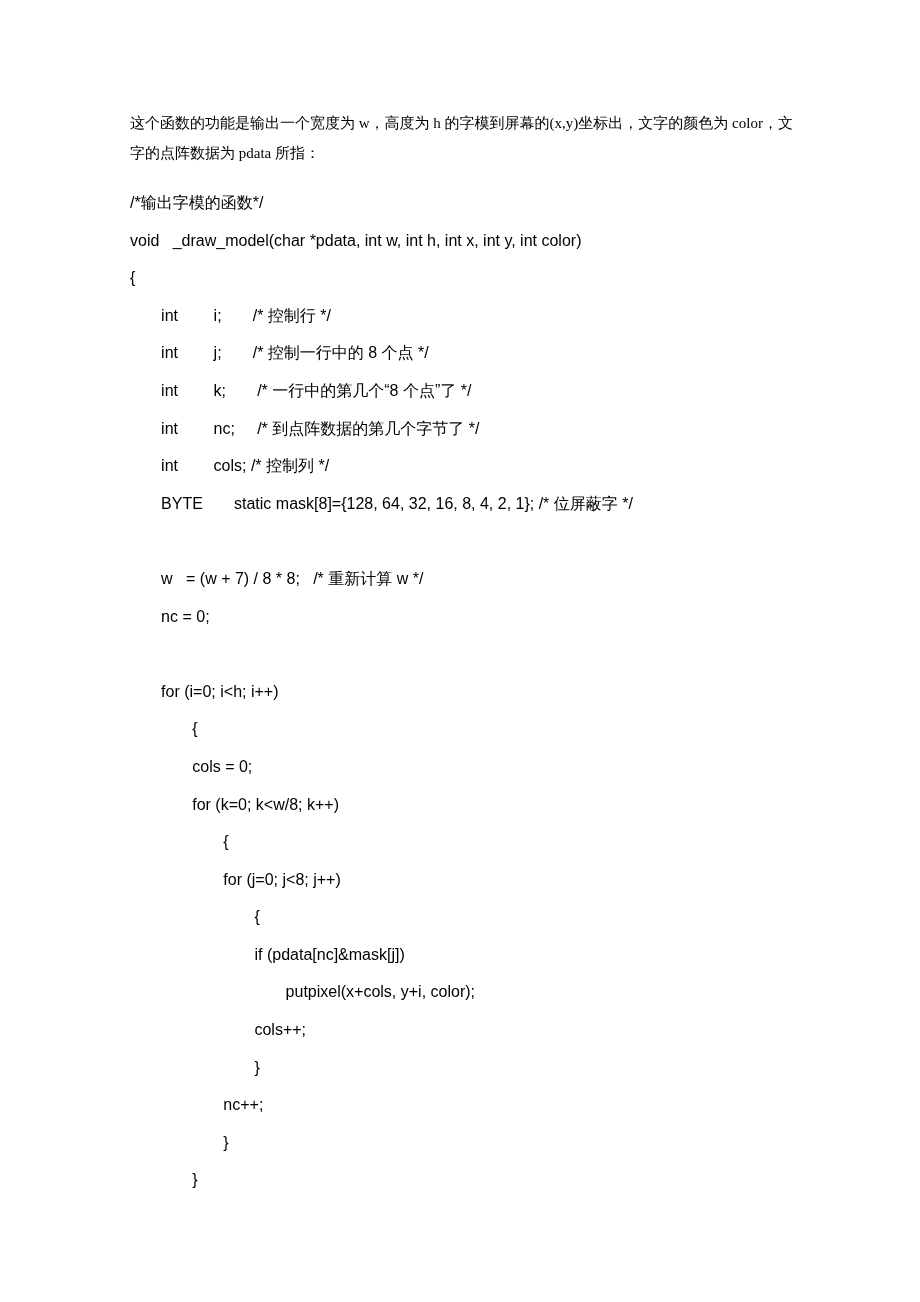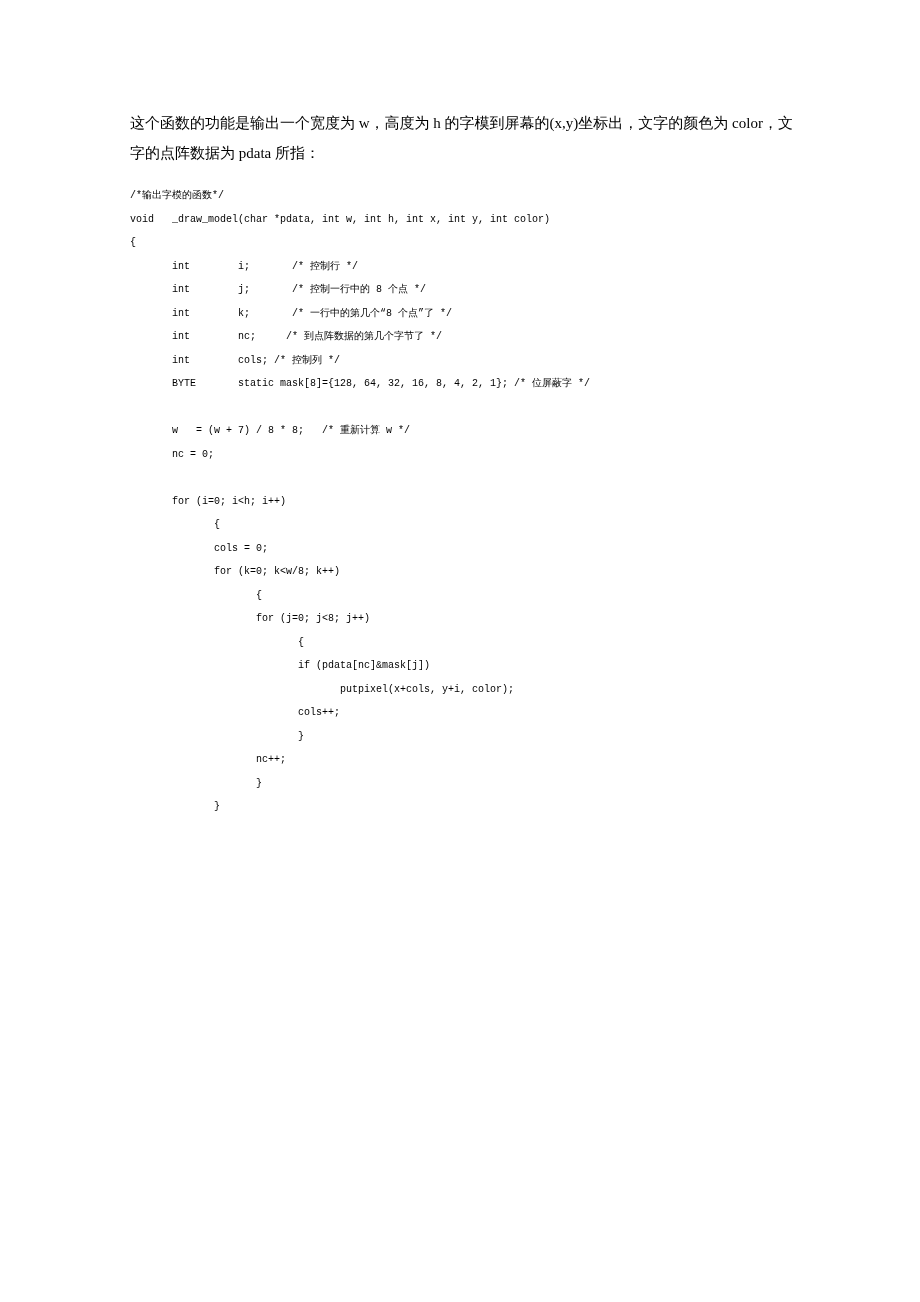--- a/index.html
+++ b/index.html
@@ -15,25 +15,25 @@
     font-family: "SimSun", "宋体", "Songti SC", serif;
     font-size: 15px;
     color: #000000;
     line-height: 1.6;
   }
   .intro p {
     margin: 0 0 16px 0;
     line-height: 2.0;
   }
   .code {
-    font-family: Liberation Mono, monospace;
+    font-family: Liberation Sans, sans-serif;
     white-space: pre;
     line-height: 2.35;
     margin-top: 0;
-    font-size: 10px;
+    font-size: 16px;
   }
 </style>
 </head>
 <body>
 
 <div class="intro">
   <p>这个函数的功能是输出一个宽度为 w，高度为 h 的字模到屏幕的(x,y)坐标出，文字的颜色为 color，文字的点阵数据为 pdata 所指：</p>
 </div>
 
 <div class="code"><span>/*输出字模的函数*/</span>

